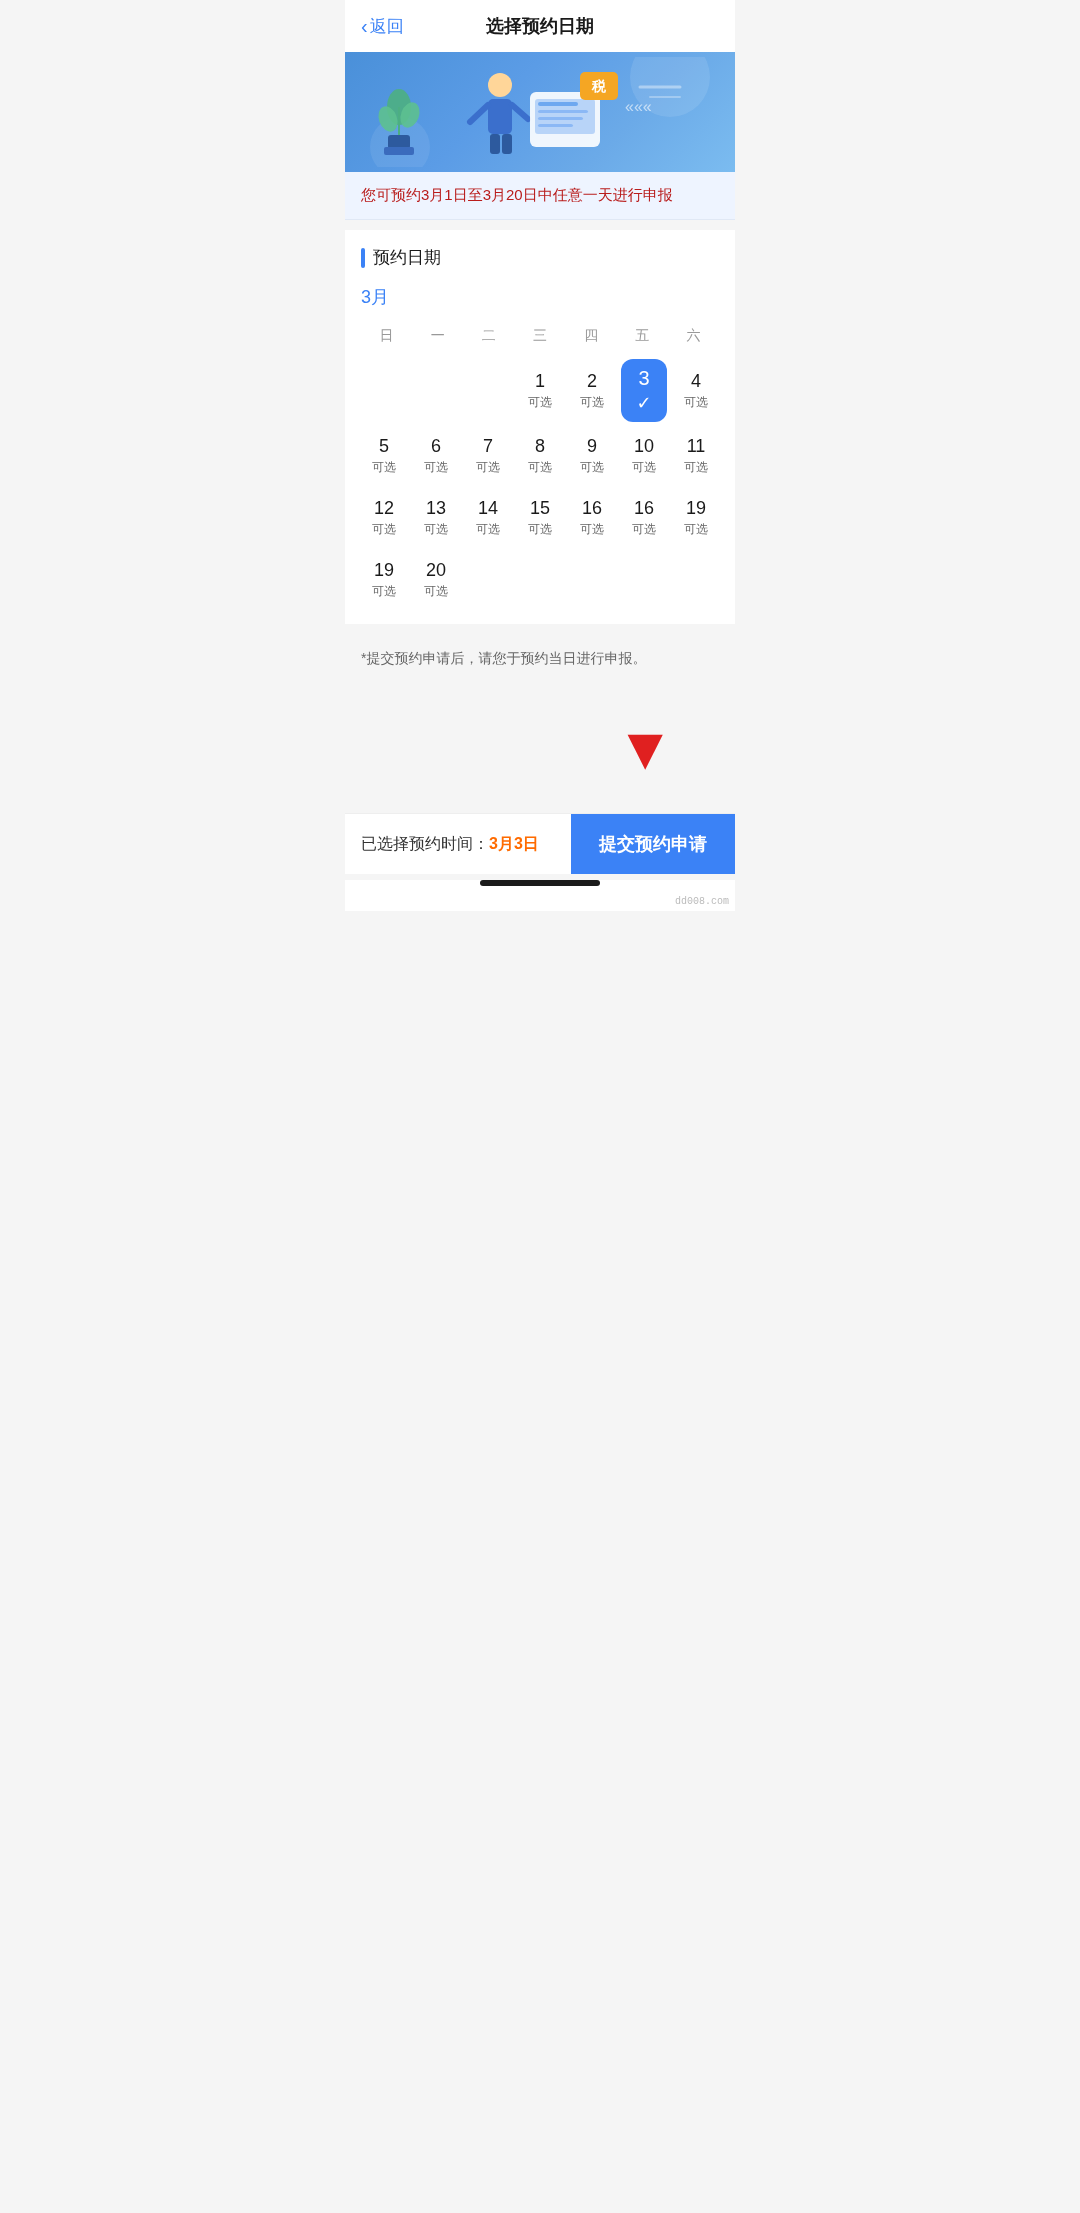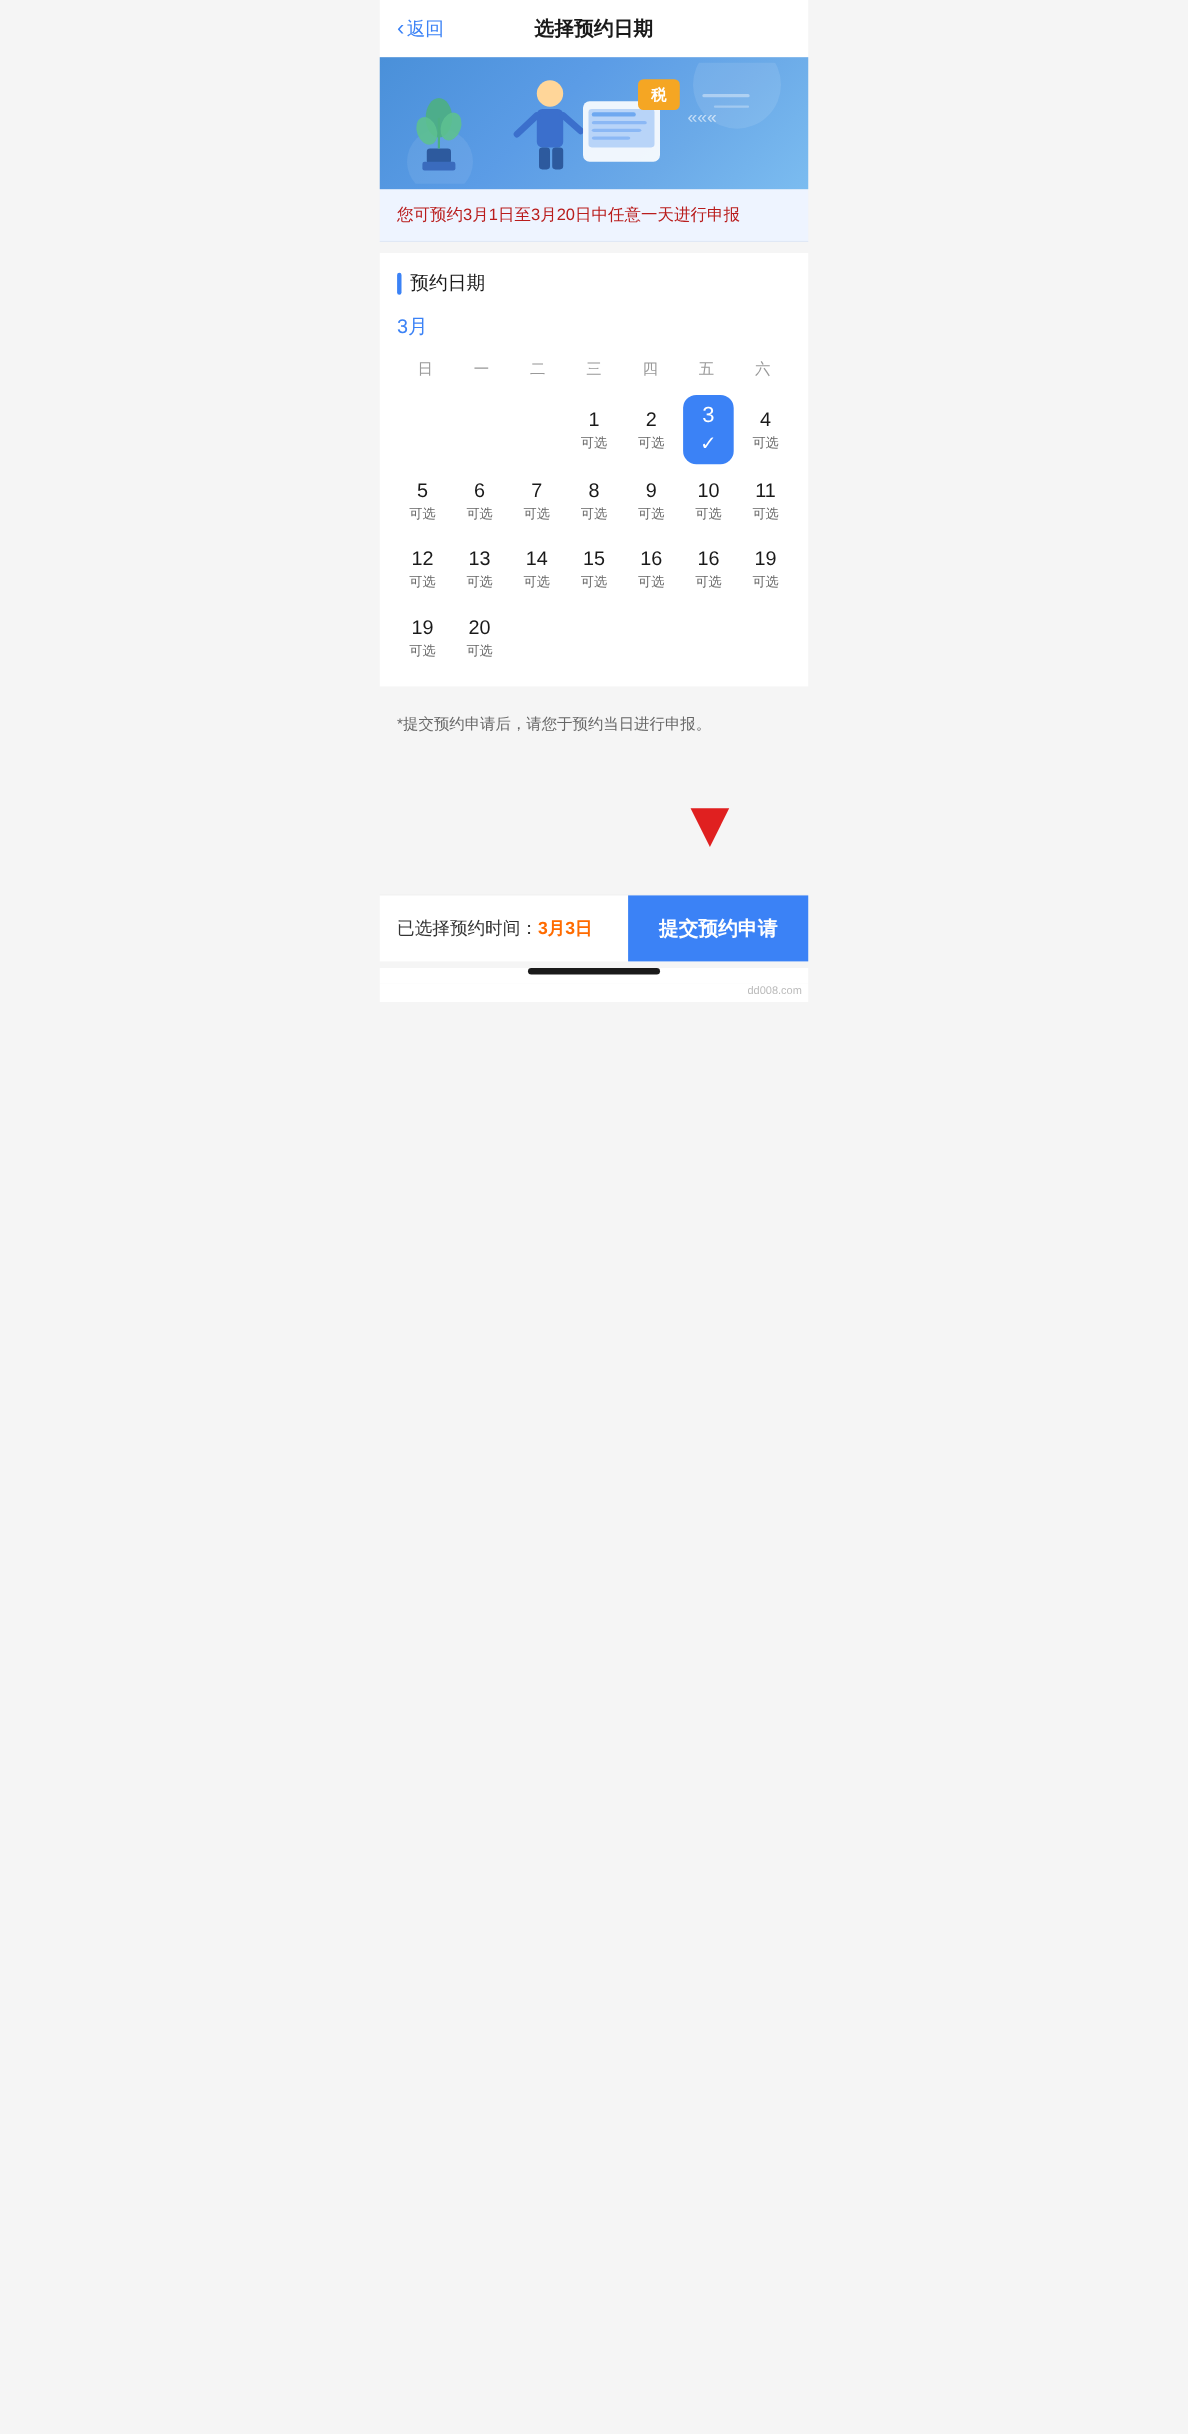--- a/index.html
+++ b/index.html
@@ -386,15 +386,15 @@
   <div class="selected-time-info">
     <span>已选择预约时间：</span><span class="selected-time-date">3月3日</span>
   </div>
   <button class="submit-btn">提交预约申请</button>
 </div>
 
 <div style="background:#fff; padding-bottom:6px;">
   <div class="home-indicator"></div>
 </div>
 
-<div style="text-align:right; background:#fff; padding: 2px 6px 4px; font-size:10px; color:#bbb;">
+<div style="text-align:right; background:#fff; padding: 2px 6px 4px; font-size:10px; color:#bbb;font-family:Liberation Mono, monospace;">
   <span>dd008.com</span>
 </div>
 
 </body></html>

